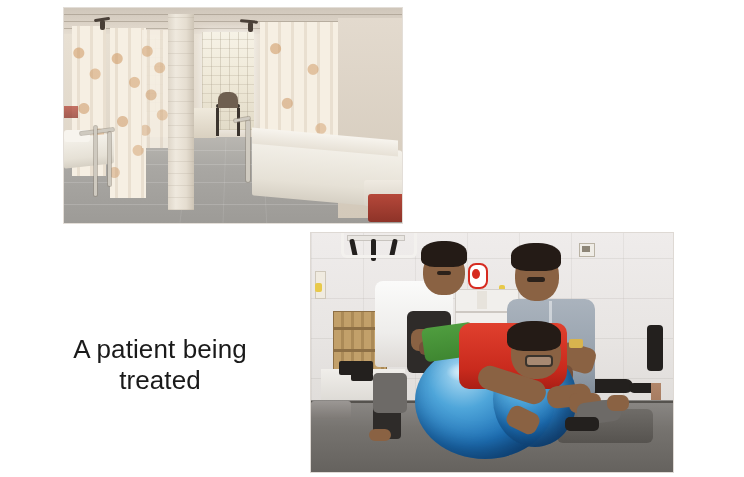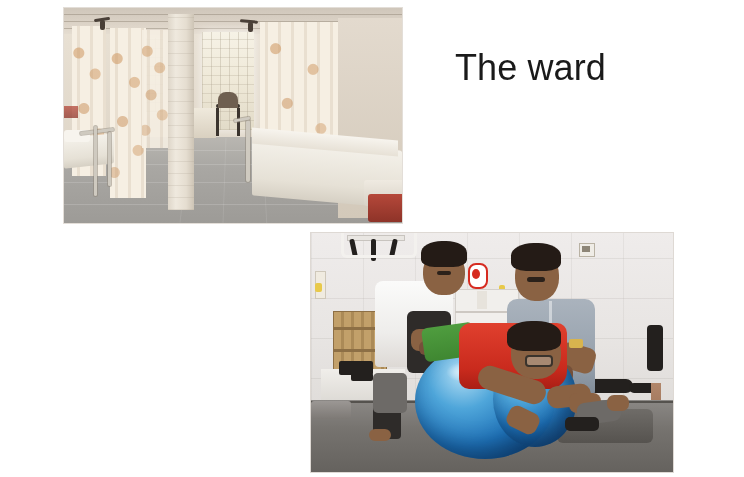--- a/index.html
+++ b/index.html
@@ -385,16 +385,17 @@
       <div class="p t-skin" style="left:166px; top:140px; width:70px; height:24px; border-radius:12px; transform:rotate(18deg);"></div>
       <div class="p t-skin" style="left:196px; top:176px; width:32px; height:22px; border-radius:8px; transform:rotate(26deg);"></div>
       <div class="p t-skin" style="left:236px; top:152px; width:44px; height:22px; border-radius:10px; transform:rotate(-6deg);"></div>
       <div class="p t-skin" style="left:258px; top:160px; width:32px; height:20px; border-radius:8px;"></div>
       <div class="p t-trouser-grey" style="left:266px; top:168px; width:44px; height:22px; border-radius:8px; transform:rotate(-8deg);"></div>
       <div class="p t-skin" style="left:296px; top:162px; width:22px; height:16px; border-radius:7px;"></div>
       <div class="p t-dark-obj" style="left:254px; top:184px; width:34px; height:14px; border-radius:5px;"></div>
     </div>
   </div>
 
-  <div class="caption" id="caption-ward">The ward</div>
-
+
+  <div class="caption" id="caption-patient">A patient being
+treated</div>
 
 </div>
 
 </body></html>

